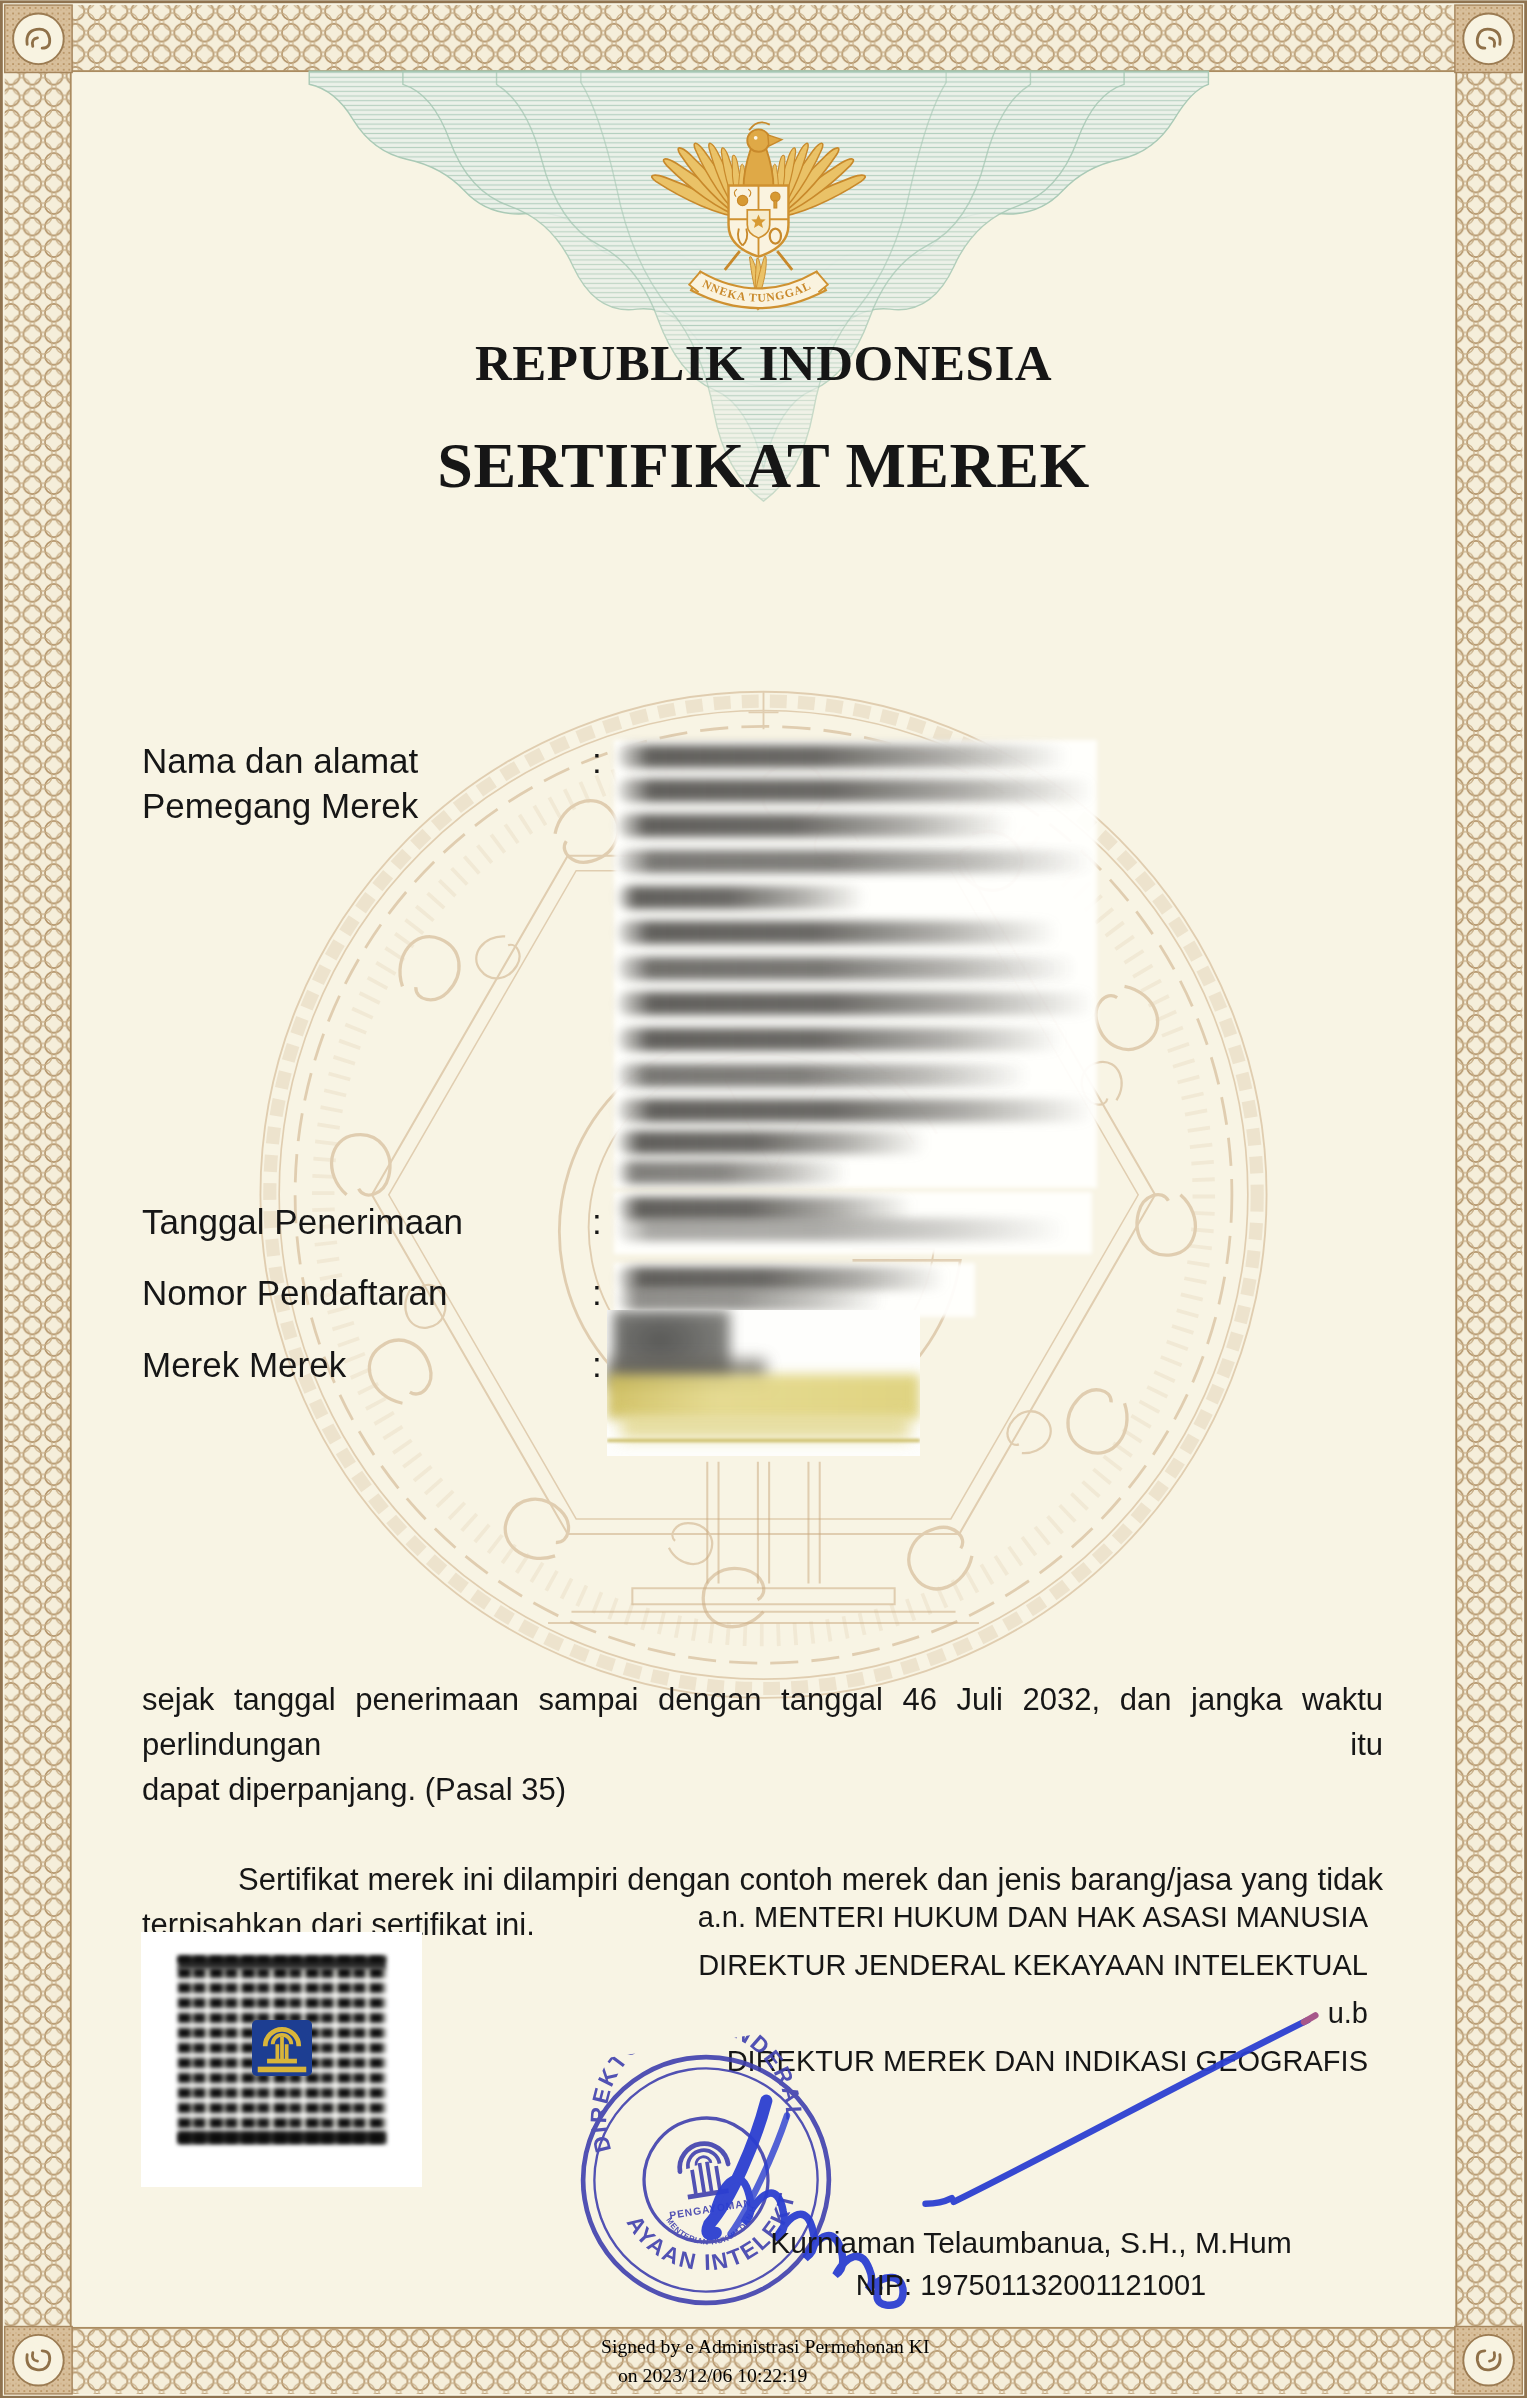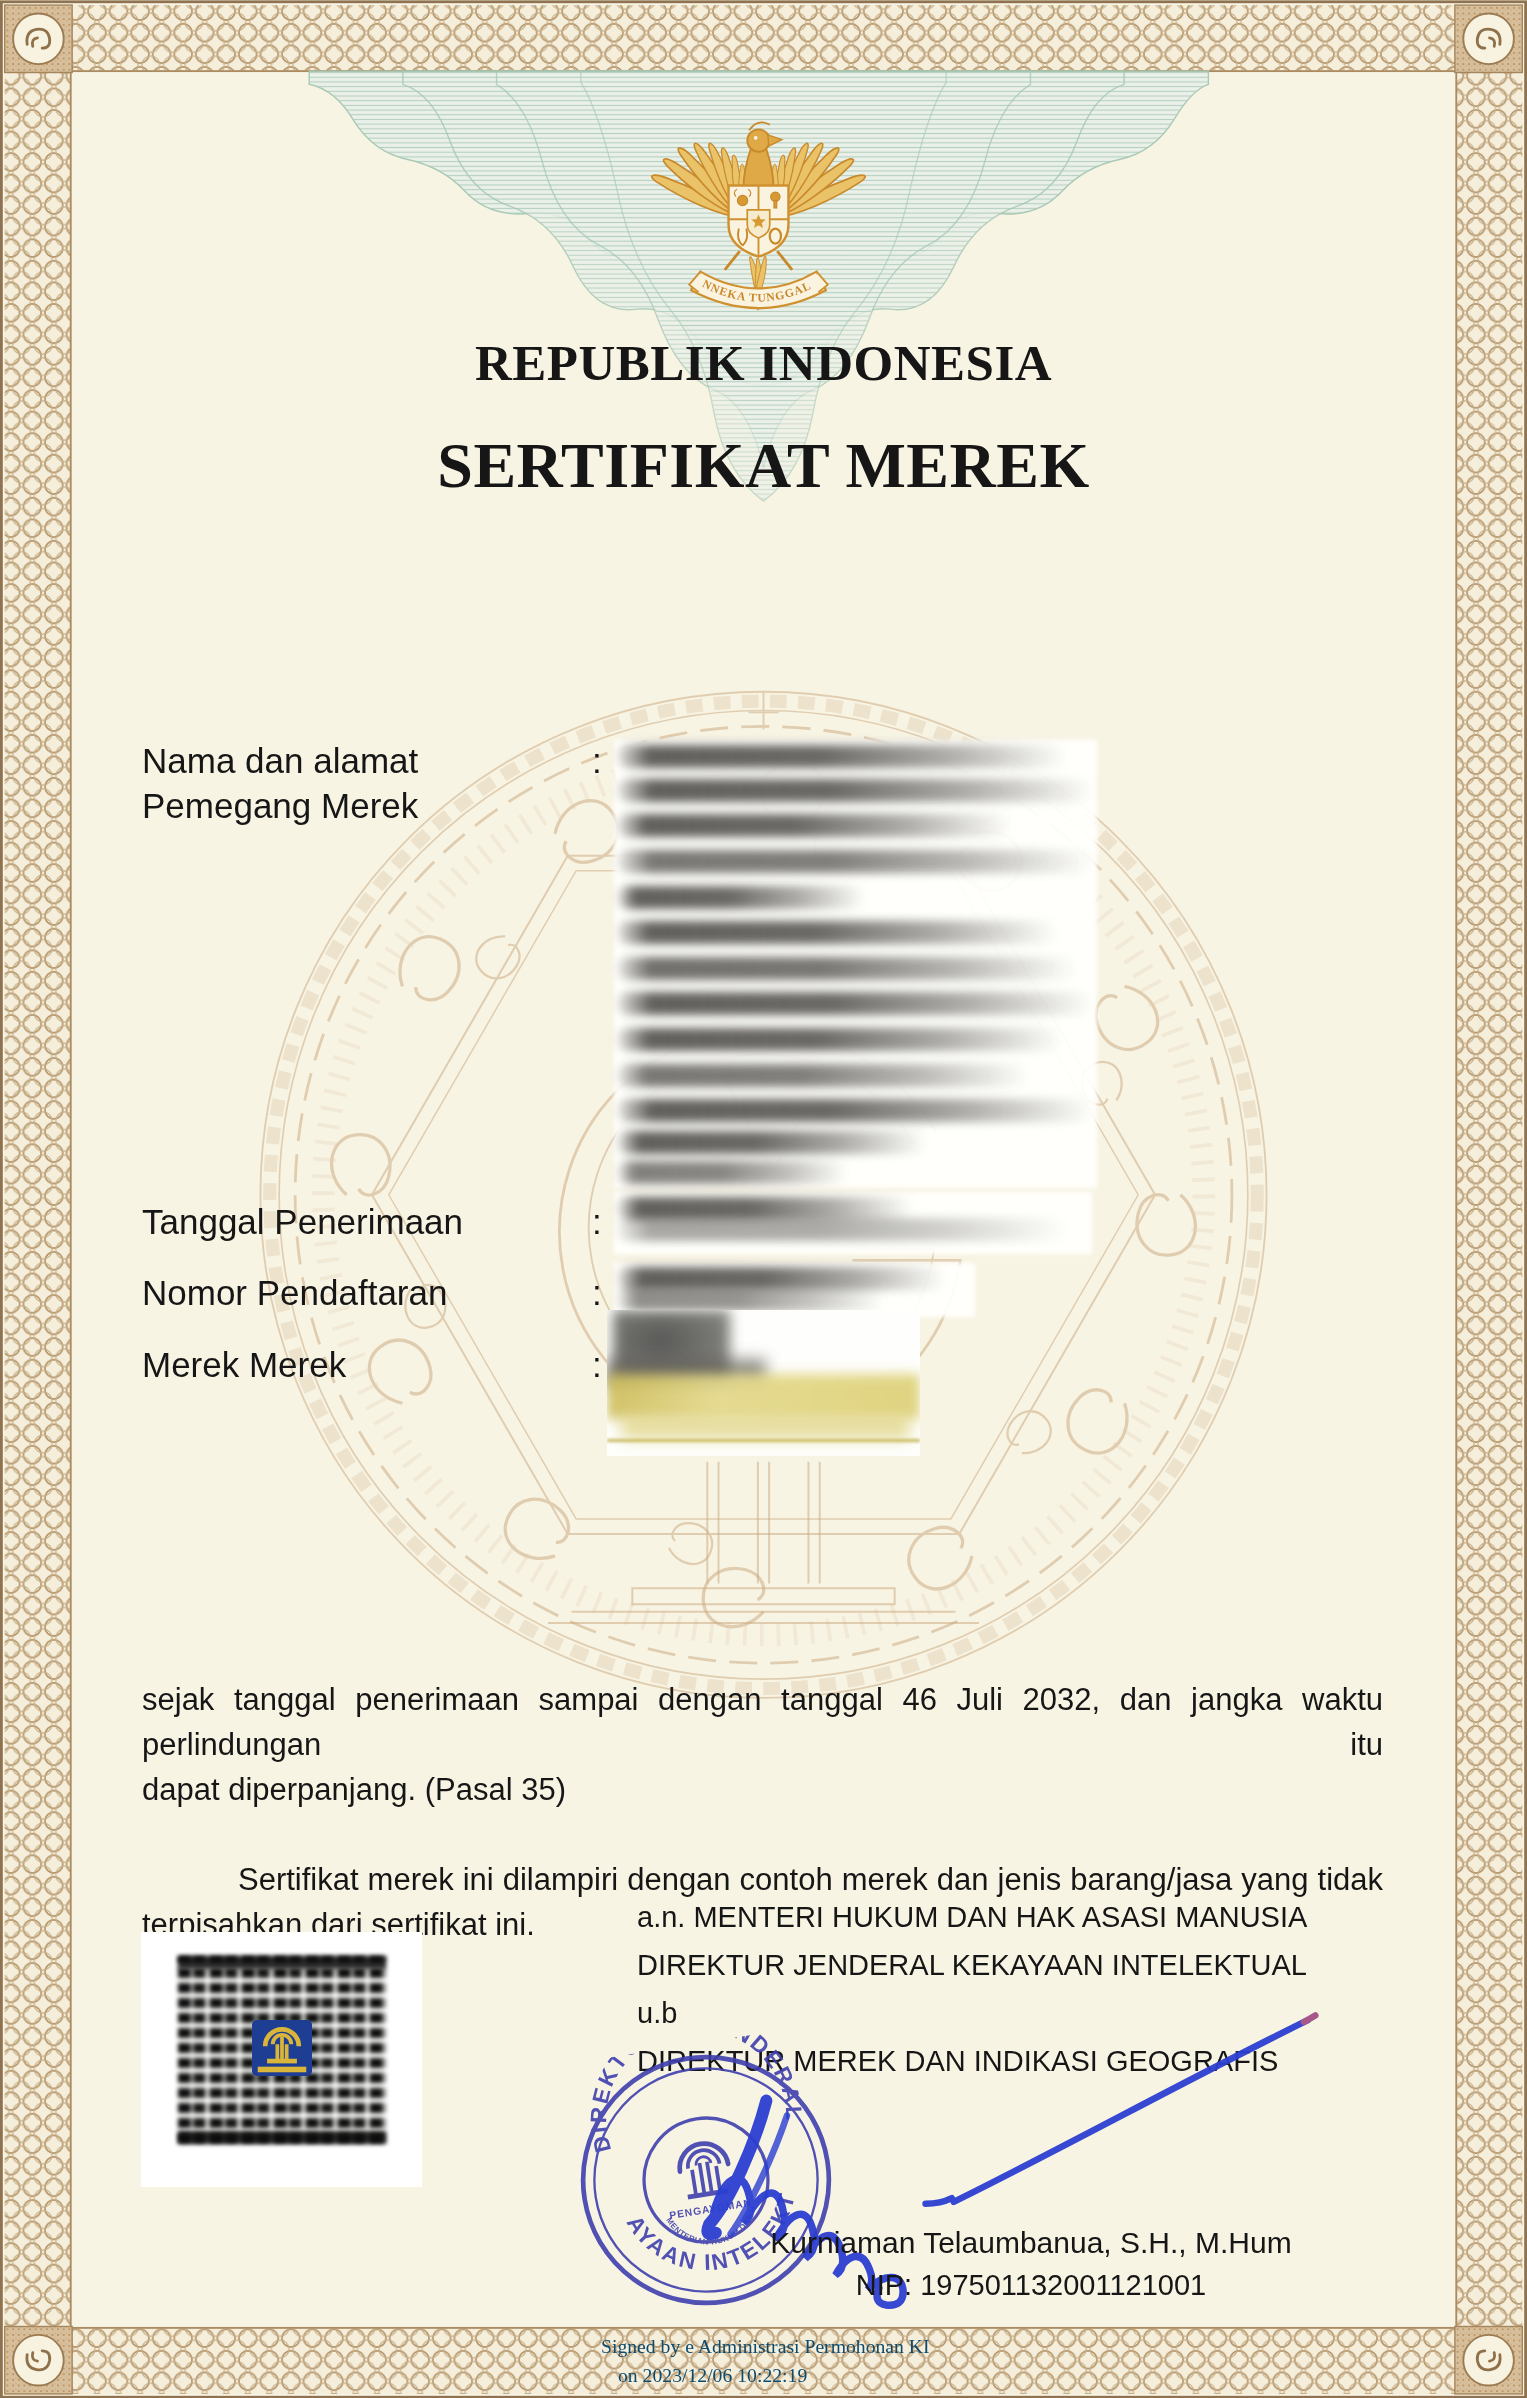--- a/index.html
+++ b/index.html
@@ -8,34 +8,34 @@
   .abs{position:absolute;}
   .ser{font-family:"Liberation Serif",serif;}
   .hdr{left:0;width:100%;text-align:center;font-weight:bold;letter-spacing:0.5px;}
   .par{font-size:31px;line-height:45px;}
   .jl{text-align:justify;text-align-last:justify;}
   .lbl{font-size:35px;line-height:45px;}
   .colon{font-size:35px;line-height:45px;}
   .wstrip{position:absolute;background:rgba(255,255,253,.94);filter:blur(1.9px);}
   .redact-line{position:absolute;left:0;height:23.4px;border-radius:9.4px;filter:blur(4.7px);
      background:linear-gradient(90deg,rgba(70,68,63,.15),rgba(58,56,52,.8) 7%,rgba(74,72,68,.82) 45%,rgba(112,110,105,.55) 74%,rgba(150,148,142,0));}
-  .sigblock{font-size:29px;line-height:48px;text-align:left;}
+  .sigblock{font-size:29px;line-height:48px;text-align:right;}
   .nameblock{text-align:center;}
   .etibox{position:absolute;background:#fefefc;overflow:hidden;}
   .eti-el{position:absolute;}
   .qrbox{position:absolute;background:#ffffff;}
   .qrinner{position:absolute;left:37px;top:24px;width:208px;height:187px;background:#2a2a2a;
      background-image:
        repeating-linear-gradient(0deg,rgba(252,252,250,0) 0 10.3px,rgba(252,252,250,.96) 10.3px 15px),
        repeating-linear-gradient(90deg,#141414 0 12px,#8a8a86 12px 16px,#1c1c1c 16px 27px,#c2c2bc 27px 32px);
      filter:blur(2.2px) contrast(1.05);}
   .qrcap{position:absolute;left:37px;width:208px;height:13px;background:rgba(12,12,12,.85);filter:blur(1.9px);}
   .qrlogo{position:absolute;left:111px;top:88px;width:60px;height:56px;background:#1d3e92;border-radius:4.7px;filter:blur(0.6px);}
   .stampwrap{position:absolute;left:570px;top:2044px;width:272px;height:272px;transform:rotate(-9deg);opacity:.9;}
-  .footer{font-family:"Liberation Serif",serif;font-size:19.7px;color:#0c4a6e;}
+  .footer{font-family:"Liberation Serif",serif;font-size:19.7px;color:#000000;}
 </style>
 </head>
 <body>
 
 <div class="page">
 
   <svg class="abs" style="left:0;top:0" width="1527" height="2399" viewBox="0 0 1630 2560">
     <defs>
       <pattern id="lat" width="23" height="23" patternUnits="userSpaceOnUse">
         <rect width="23" height="23" fill="#f5eeda"></rect>

